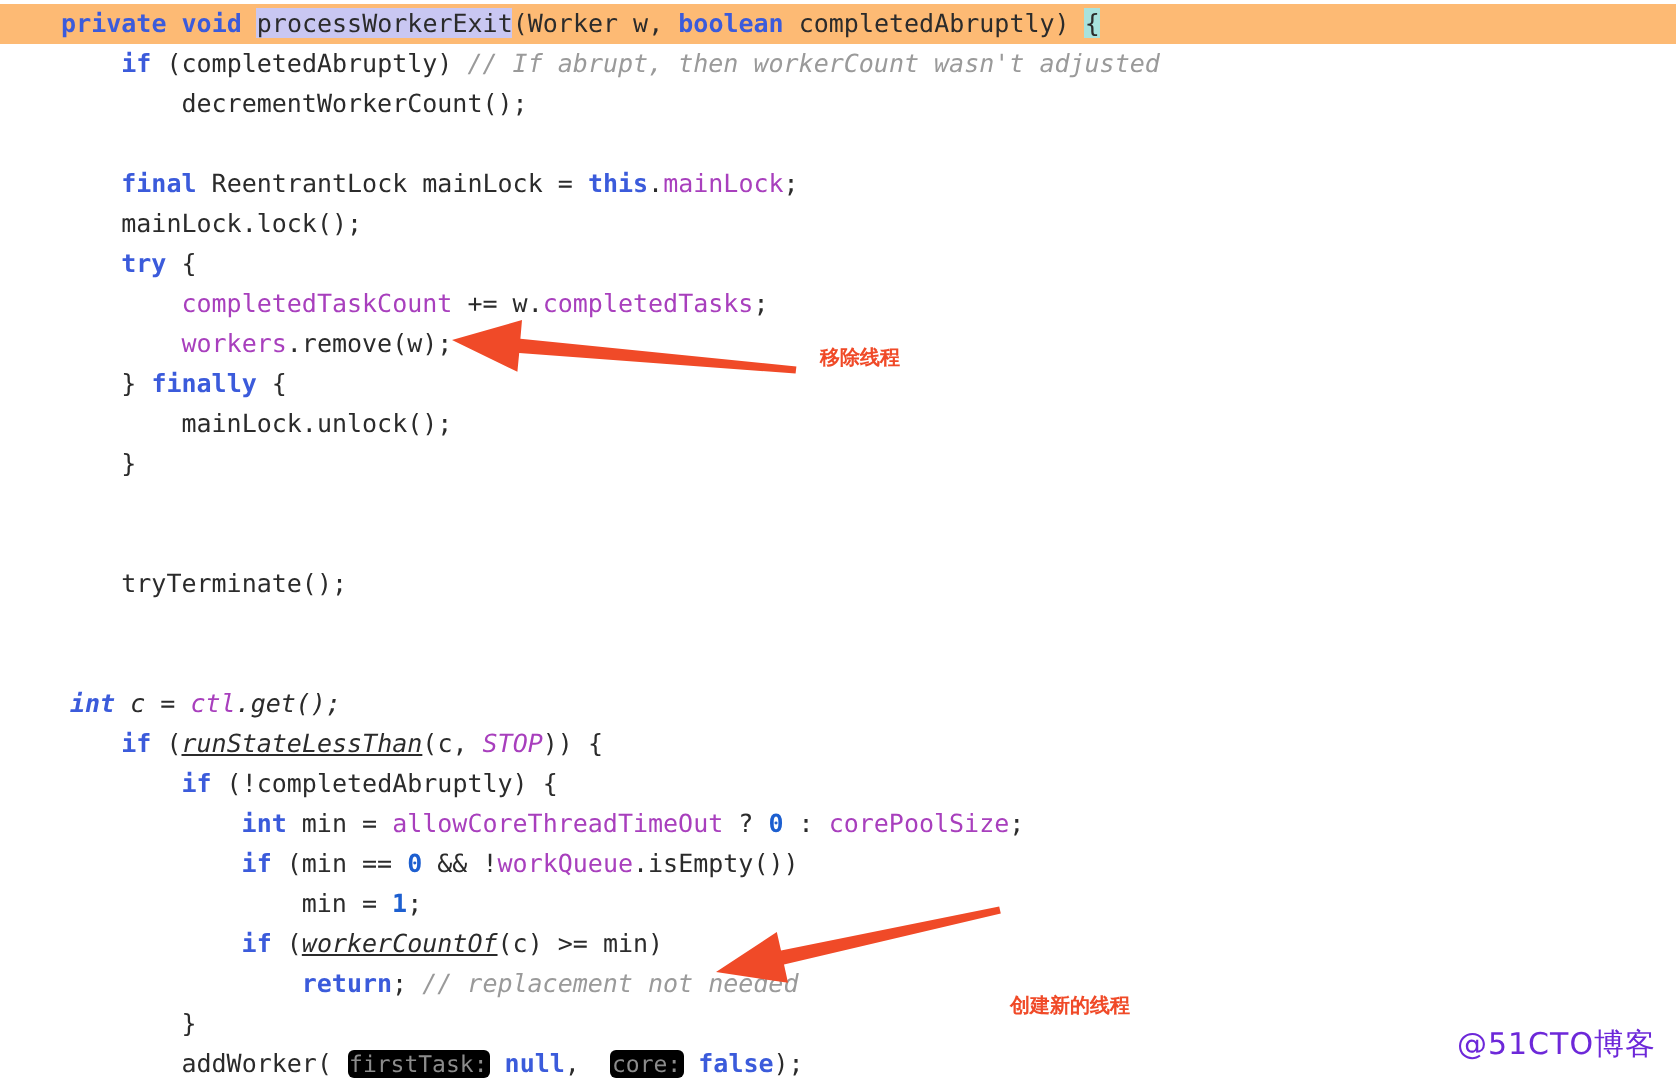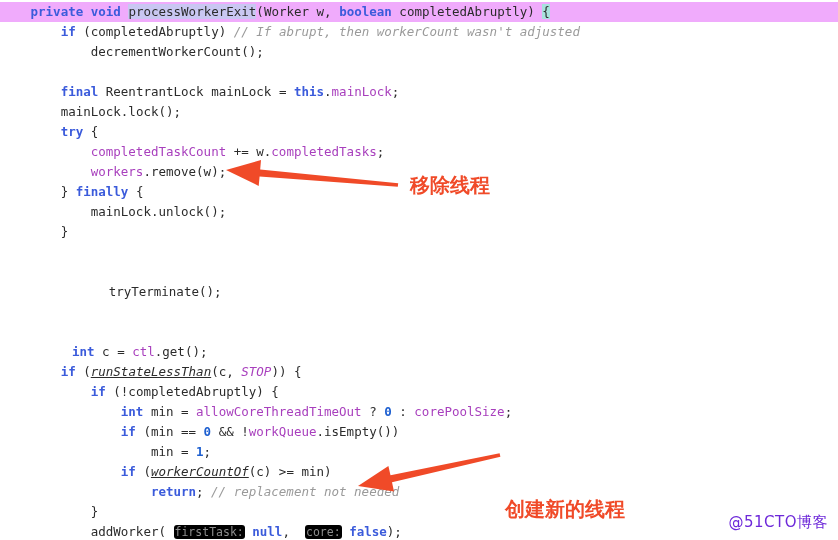--- a/index.html
+++ b/index.html
@@ -35,21 +35,21 @@
   .line {
     height: 20px;
     line-height: 20px;
     font-size: 12.5px;
     white-space: pre;
     font-family: "DejaVu Sans Mono", "Liberation Mono", monospace;
     color: #2b2b2b;
     letter-spacing: 0px;
   }
   .line.hl-cream {
-    background: #f0abfc;
+    background: #fdba74;
   }
 
   
   .kw   { color: #3b5bdb; font-weight: bold; }
   .plain{ color: #2b2b2b; }
   .cmt  { color: #9a9a9a; font-style: italic; }
   .fld  { color: #a83fbd; }
   .num  { color: #1d5fd0; font-weight: bold; }
   .stat { color: #a83fbd; font-style: italic; }
   .mstat{ color: #2b2b2b; font-style: italic; text-decoration: underline; }
@@ -75,21 +75,21 @@
     left: 0;
     top: 0;
     width: 838px;
     height: 540px;
     pointer-events: none;
   }
   .anno-text {
     position: absolute;
     color: #f04a28;
     font-family: "DejaVu Sans", "Liberation Sans", sans-serif;
-    font-size: 20px;
+    font-size: 10px;
     font-weight: bold;
     white-space: nowrap;
   }
   .watermark {
     position: absolute;
     right: 10px;
     bottom: 8px;
     color: #6d28d9;
     font-family: "DejaVu Sans", "Liberation Sans", sans-serif;
     font-size: 15px;
@@ -110,24 +110,24 @@
       <div class="line" style="padding-left: 60.64px;"><span class="kw">final</span><span class="plain"> ReentrantLock mainLock = </span><span class="kw">this</span><span class="plain">.</span><span class="fld">mainLock</span><span class="plain">;</span></div>
       <div class="line" style="padding-left: 60.64px;"><span class="plain">mainLock.lock();</span></div>
       <div class="line" style="padding-left: 60.64px;"><span class="kw">try</span><span class="plain"> {</span></div>
       <div class="line" style="padding-left: 90.72px;"><span class="fld">completedTaskCount</span><span class="plain"> += w.</span><span class="fld">completedTasks</span><span class="plain">;</span></div>
       <div class="line" style="padding-left: 90.72px;"><span class="fld">workers</span><span class="plain">.remove(w);</span></div>
       <div class="line" style="padding-left: 60.64px;"><span class="plain">} </span><span class="kw">finally</span><span class="plain"> {</span></div>
       <div class="line" style="padding-left: 90.72px;"><span class="plain">mainLock.unlock();</span></div>
       <div class="line" style="padding-left: 60.64px;"><span class="plain">}</span></div>
       <div class="line" style="padding-left: 8px;">&nbsp;</div>
       <div class="line" style="padding-left: 8px;">&nbsp;</div>
-      <div class="line" style="padding-left: 60.64px; margin-left: 48px;"><span class="plain">tryTerminate();</span></div>
+      <div class="line" style="padding-left: 60.64px;"><span class="plain">tryTerminate();</span></div>
       <div class="line" style="padding-left: 8px;">&nbsp;</div>
       <div class="line" style="padding-left: 8px;">&nbsp;</div>
-      <div class="line" style="padding-left: 72px;"><span class="kw">int</span><span class="plain"> c = </span><span class="fld">ctl</span><span class="plain">.get();</span></div>
+      <div class="line" style="padding-left: 35px; font-style: italic;"><span class="kw">int</span><span class="plain"> c = </span><span class="fld">ctl</span><span class="plain">.get();</span></div>
       <div class="line" style="padding-left: 60.64px;"><span class="kw">if</span><span class="plain"> (</span><span class="mstat">runStateLessThan</span><span class="plain">(c, </span><span class="stat">STOP</span><span class="plain">)) {</span></div>
       <div class="line" style="padding-left: 90.72px;"><span class="kw">if</span><span class="plain"> (!completedAbruptly) {</span></div>
       <div class="line" style="padding-left: 120.8px;"><span class="kw">int</span><span class="plain"> min = </span><span class="fld">allowCoreThreadTimeOut</span><span class="plain"> ? </span><span class="num">0</span><span class="plain"> : </span><span class="fld">corePoolSize</span><span class="plain">;</span></div>
       <div class="line" style="padding-left: 120.8px;"><span class="kw">if</span><span class="plain"> (min == </span><span class="num">0</span><span class="plain"> &amp;&amp; !</span><span class="fld">workQueue</span><span class="plain">.isEmpty())</span></div>
       <div class="line" style="padding-left: 150.88px;"><span class="plain">min = </span><span class="num">1</span><span class="plain">;</span></div>
       <div class="line" style="padding-left: 120.8px;"><span class="kw">if</span><span class="plain"> (</span><span class="mstat">workerCountOf</span><span class="plain">(c) &gt;= min)</span></div>
       <div class="line" style="padding-left: 150.88px;"><span class="kw">return</span><span class="plain">; </span><span class="cmt">// replacement not needed</span></div>
       <div class="line" style="padding-left: 90.72px;"><span class="plain">}</span></div>
       <div class="line" style="padding-left: 90.72px;"><span class="plain">addWorker( </span><span class="hint">firstTask:</span><span class="plain"> </span><span class="kw">null</span><span class="plain">,  </span><span class="hint">core:</span><span class="plain"> </span><span class="kw">false</span><span class="plain">);</span></div>
     </div>

